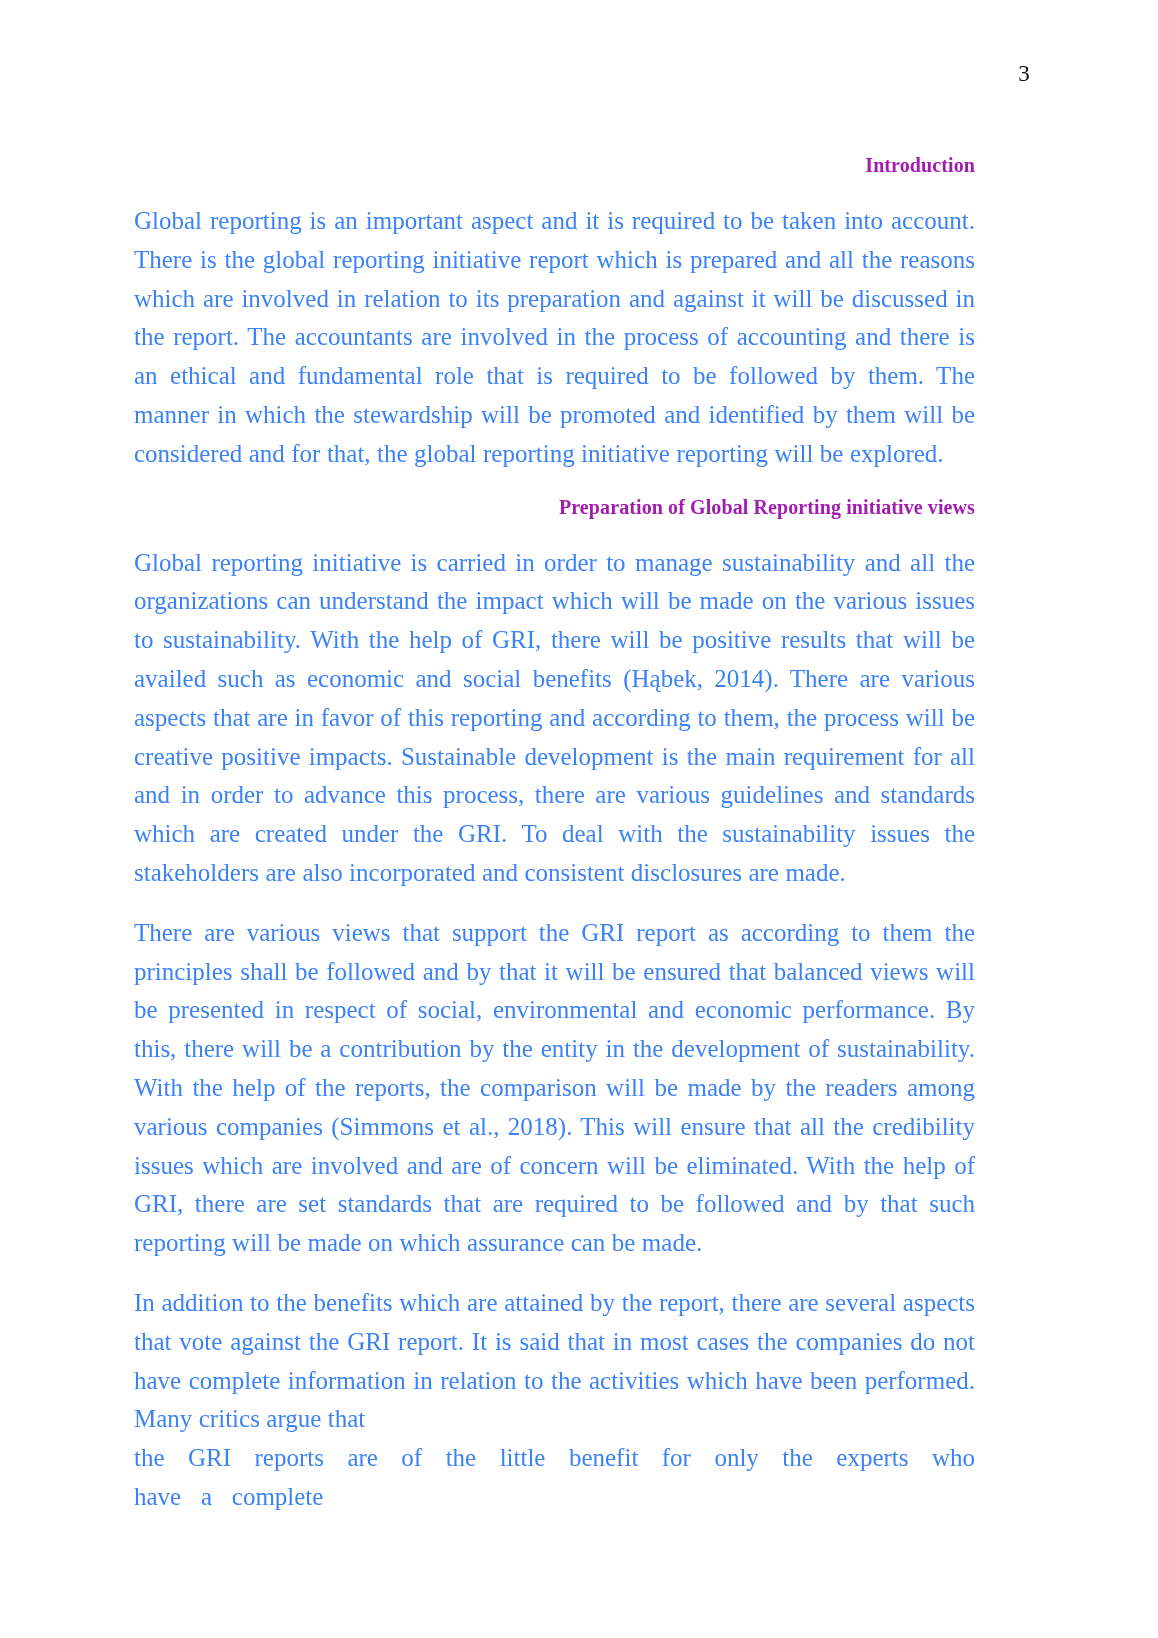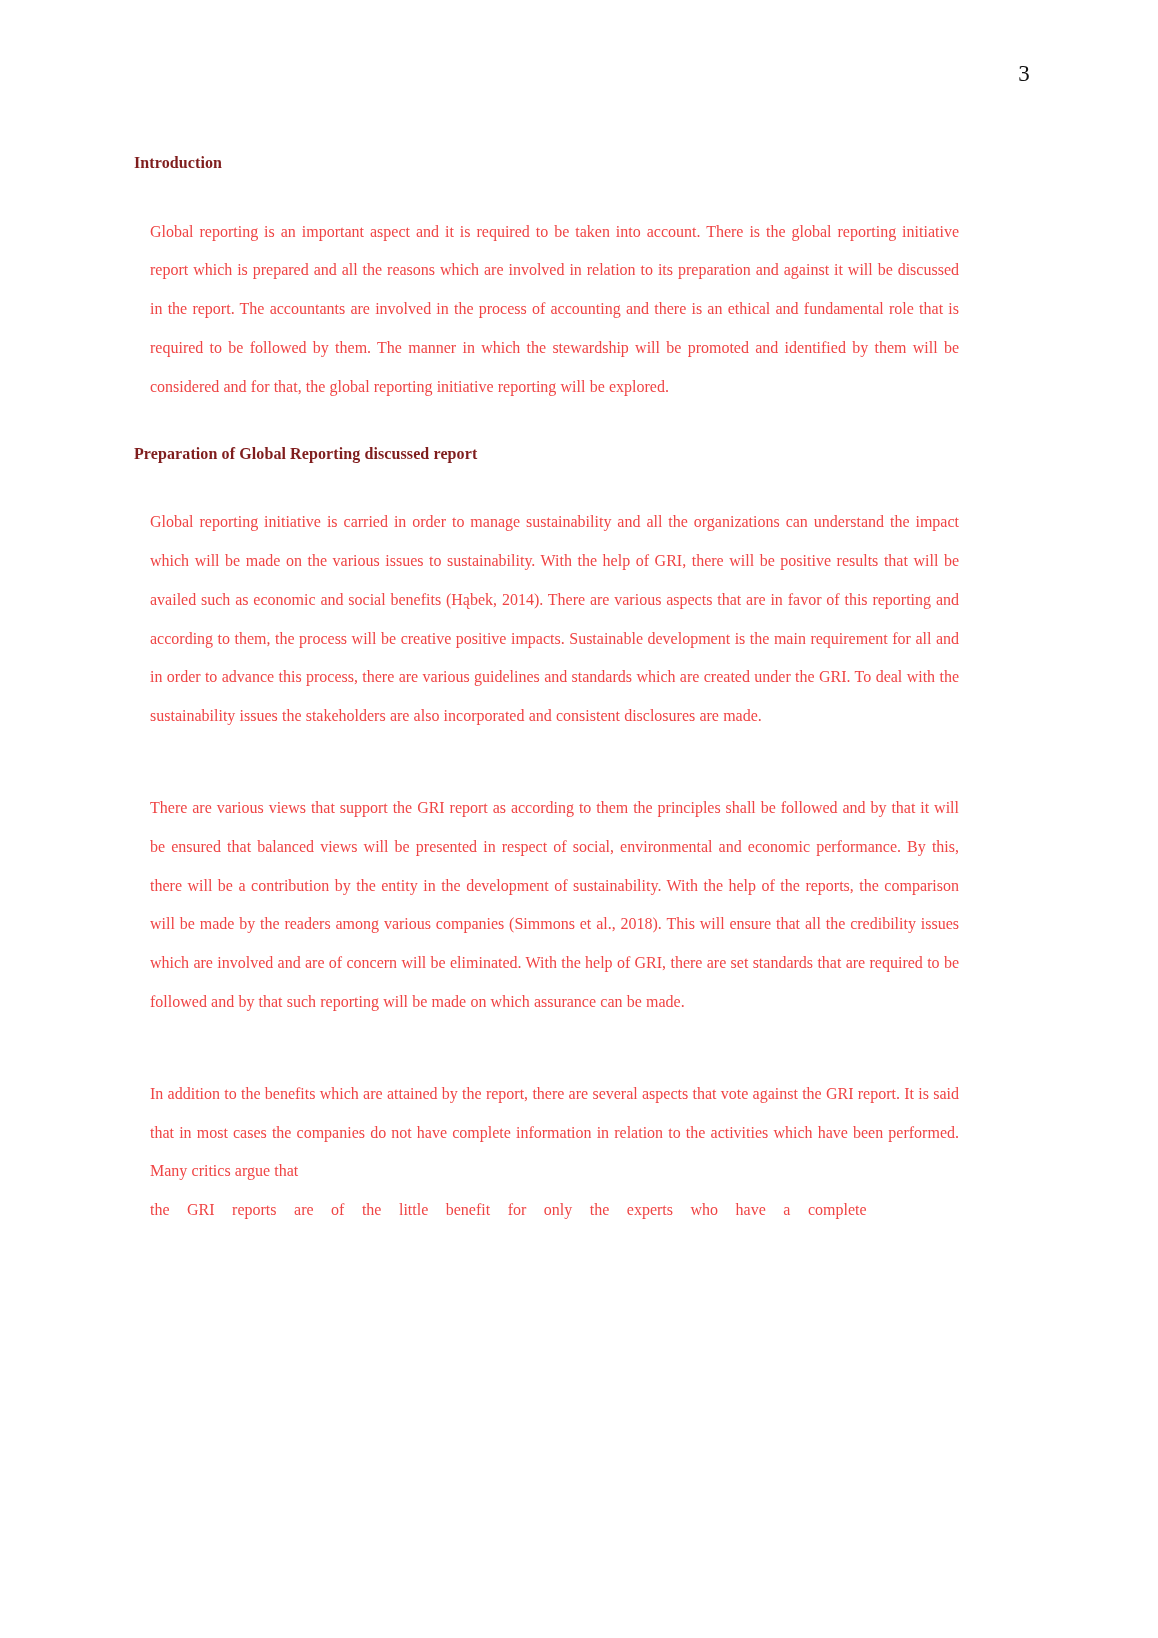--- a/index.html
+++ b/index.html
@@ -28,34 +28,35 @@
     color: #111111;
     letter-spacing: 0.2px;
   }
   .content {
     position: absolute;
     left: 134px;
     top: 152px;
     width: 841px;
   }
   h2.section-heading {
-    font-size: 16px;
+    font-size: 20px;
     font-weight: bold;
     margin: 0 0 0 0;
     line-height: 1.35;
     letter-spacing: 0.1px;
-    color: #7f1d1d;
+    color: #a21caf;
+    text-align: right;
   }
   p.body-paragraph {
-    font-size: 16px;
+    font-size: 25px;
     line-height: 38.8px;
     text-align: justify;
     text-justify: inter-word;
-    margin: 16px;
-    color: #ef4444;
+    margin: 0;
+    color: #3b82f6;
     -webkit-hyphens: none;
     hyphens: none;
     word-spacing: 0.2px;
   }
   
   .gap-after-heading { height: 23px; }
   .gap-after-para { height: 21px; }
   .gap-before-heading { height: 20px; }
 
   
@@ -80,21 +81,21 @@
   <div class="content">
 
     <h2 class="section-heading">Introduction</h2>
 
     <div class="gap-after-heading"></div>
 
     <p class="body-paragraph">Global reporting is an important aspect and it is required to be taken into account. There is the global reporting initiative report which is prepared and all the reasons which are involved in relation to its preparation and against it will be discussed in the report. The accountants are involved in the process of accounting and there is an ethical and fundamental role that is required to be followed by them. The manner in which the stewardship will be promoted and identified by them will be considered and for that, the global reporting initiative reporting will be explored.</p>
 
     <div class="gap-before-heading"></div>
 
-    <h2 class="section-heading">Preparation of Global Reporting discussed report</h2>
+    <h2 class="section-heading">Preparation of Global Reporting initiative views</h2>
 
     <div class="gap-after-heading"></div>
 
     <p class="body-paragraph">Global reporting initiative is carried in order to manage sustainability and all the organizations can understand the impact which will be made on the various issues to sustainability. With the help of GRI, there will be positive results that will be availed such as economic and social benefits (Hąbek, 2014). There are various aspects that are in favor of this reporting and according to them, the process will be creative positive impacts. Sustainable development is the main requirement for all and in order to advance this process, there are various guidelines and standards which are created under the GRI. To deal with the sustainability issues the stakeholders are also incorporated and consistent disclosures are made.</p>
 
     <div class="gap-after-para"></div>
 
     <p class="body-paragraph">There are various views that support the GRI report as according to them the principles shall be followed and by that it will be ensured that balanced views will be presented in respect of social, environmental and economic performance. By this, there will be a contribution by the entity in the development of sustainability. With the help of the reports, the comparison will be made by the readers among various companies (Simmons et al., 2018). This will ensure that all the credibility issues which are involved and are of concern will be eliminated. With the help of GRI, there are set standards that are required to be followed and by that such reporting will be made on which assurance can be made.</p>
 
     <div class="gap-after-para"></div>

